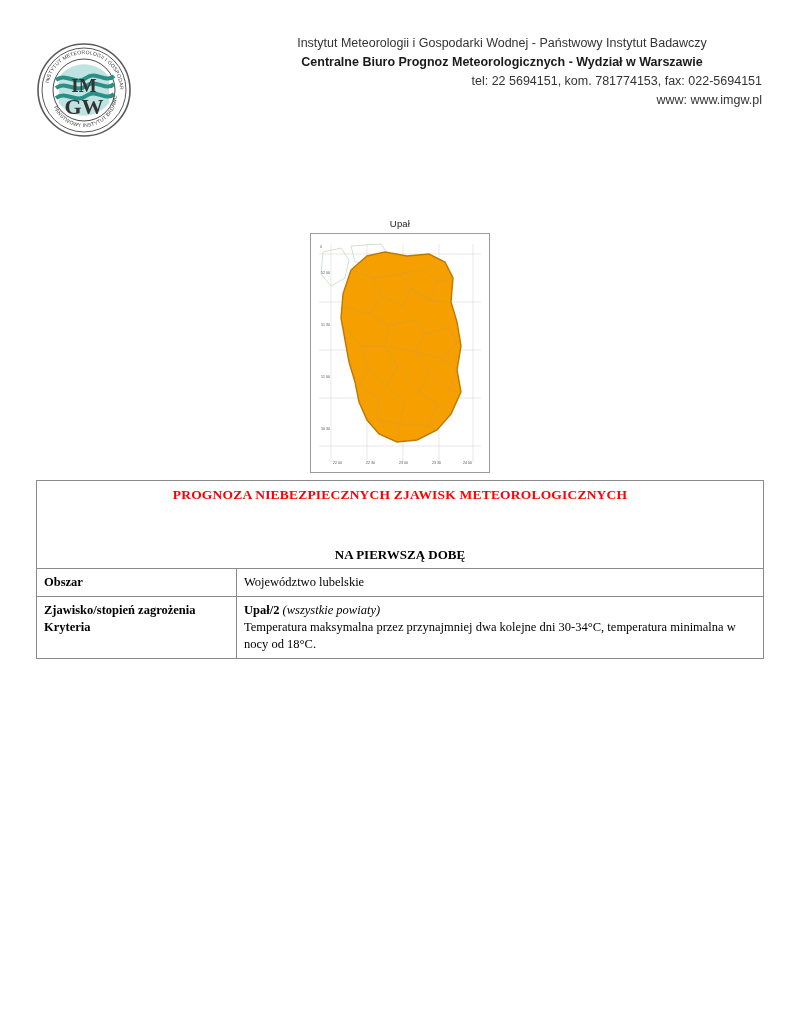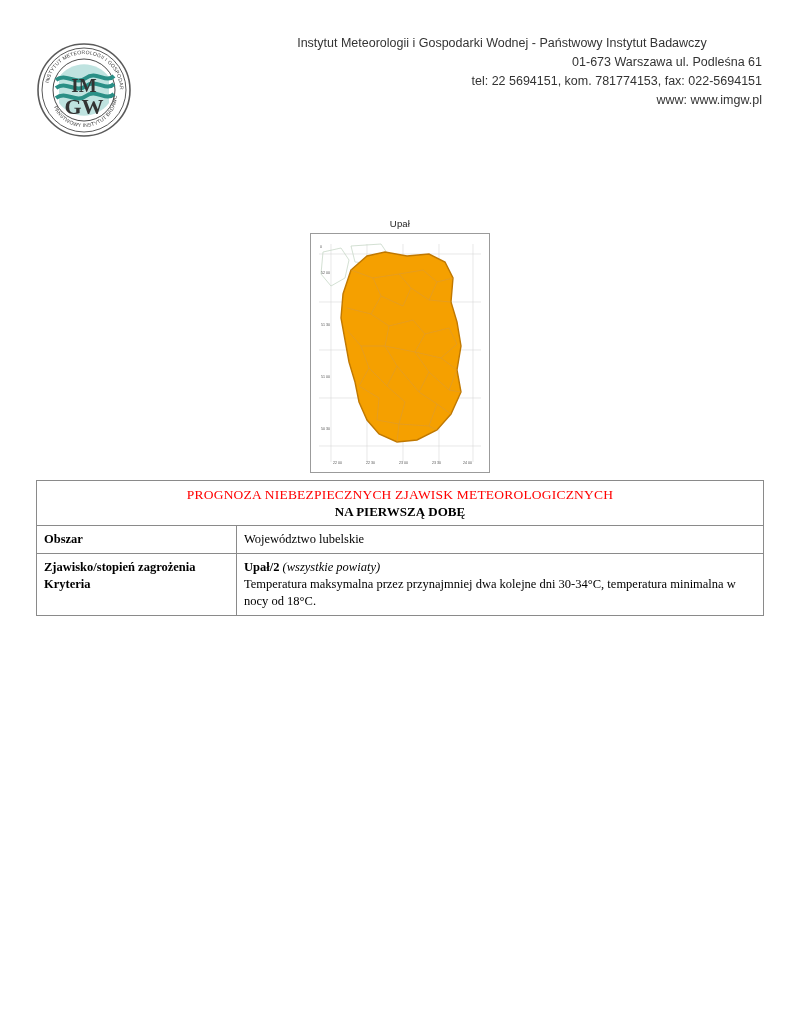--- a/index.html
+++ b/index.html
@@ -91,28 +91,29 @@
     padding: 5px 7px;
     vertical-align: top;
     line-height: 17px;
   }
   .title-cell {
     text-align: center;
     padding: 7px 6px 8px 6px;
   }
   .title-main {
     color: #ff0000;
-    font-weight: normal;
+    font-weight: bold;
     font-size: 13.5px;
     letter-spacing: .2px;
   }
   .title-sub {
     font-weight: bold;
     font-size: 13px;
     color: #000;
+    margin-top: 43px;
   }
   .lbl {
     width: 185px;
     font-weight: bold;
     margin-top: 41px;
   }
   .val { }
   .phen-name { font-weight: bold; }
   .phen-note { font-style: italic; margin-top: 34px; }
 </style>
@@ -138,21 +139,21 @@
         <textPath href="#arcTop" startOffset="6%">INSTYTUT METEOROLOGII I GOSPODARKI WODNEJ</textPath>
       </text>
       <text font-family="Liberation Sans, sans-serif" font-size="5.1" fill="#3c3c3c" letter-spacing="0.2">
         <textPath href="#arcBot" startOffset="13%">PAŃSTWOWY INSTYTUT BADAWCZY</textPath>
       </text>
     </svg>
   </div>
 
   <div class="header-text">
     <div class="line1">Instytut Meteorologii i Gospodarki Wodnej - Państwowy Instytut Badawczy</div>
-    <div>01-673 Warszawa ul. Podleśna 61</div>
+    <div class="line2">Centralne Biuro Prognoz Meteorologicznych - Wydział w Warszawie</div>
     <div>tel: 22 5694151, kom. 781774153, fax: 022-5694151</div>
     <div>www: www.imgw.pl</div>
   </div>
 </div>
 
 <div class="map-wrap">
   <div class="map-title">Upał</div>
   <div class="map-box">
     <svg width="178" height="238" viewBox="0 0 178 238" xmlns="http://www.w3.org/2000/svg">
 

